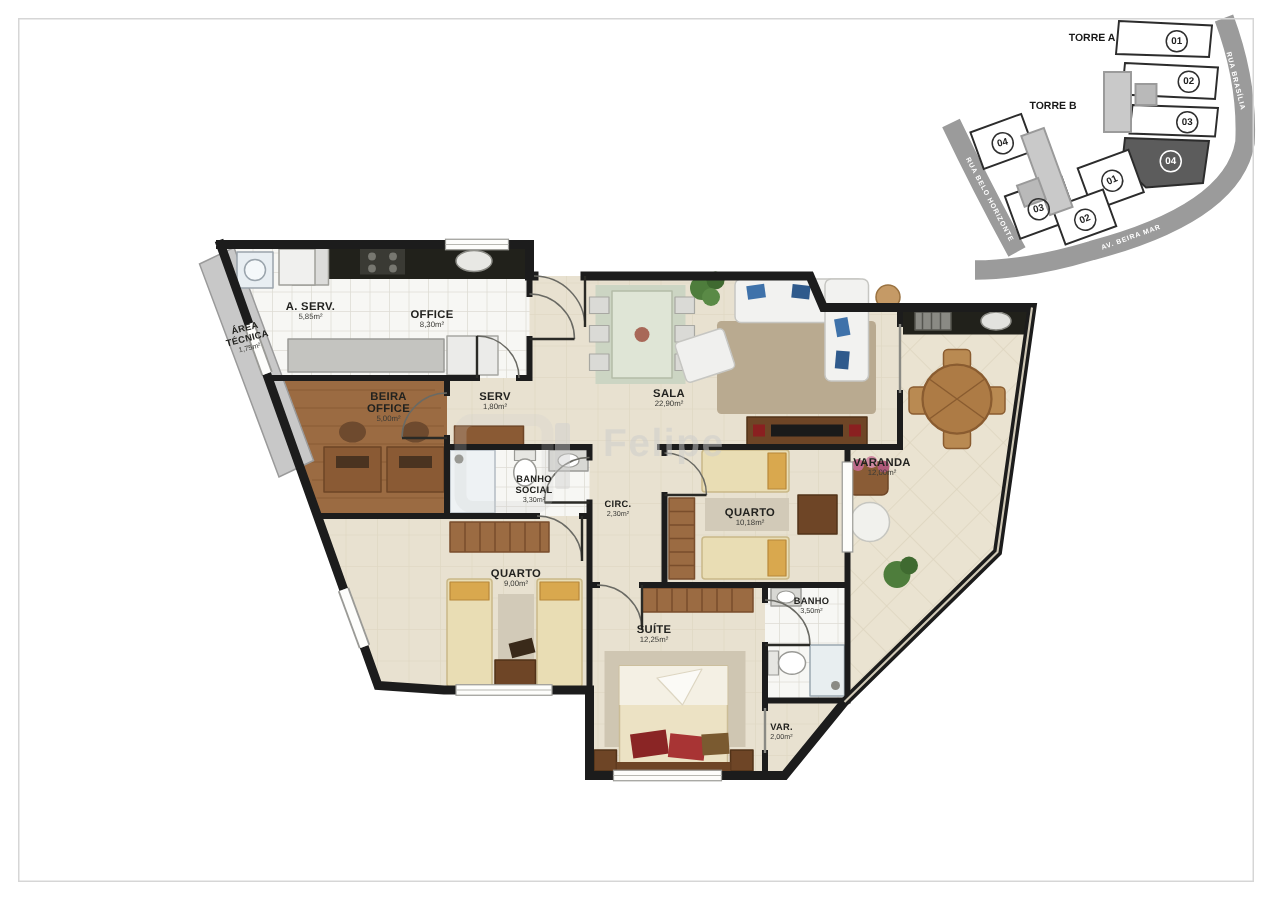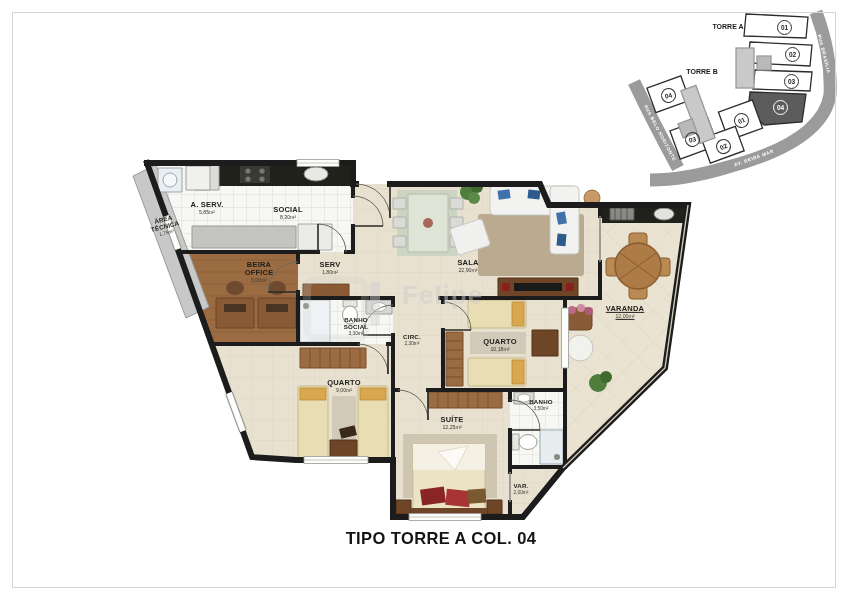--- a/index.html
+++ b/index.html
@@ -272,60 +272,60 @@
   <div class="wm wm-bar" style="left:370px;top:282px;"></div>
   <div class="wm wm-text" style="left:402px;top:268px;margin-top:12px;">Felipe</div>
 
   <div class="labels">
 
     <div class="rlabel" style="left:207px;top:208px;">
       <span class="rname">A. SERV.</span>
       <span class="rarea">5,85m²</span>
     </div>
     <div class="rlabel" style="left:288px;top:213px;">
-      <span class="rname">SOCIAL</span>
+      <span class="rname">OFFICE</span>
       <span class="rarea">8,30m²</span>
     </div>
     <div class="rlabel sm" style="left:165px;top:226px;width:38px;transform:translate(-50%,-50%) rotate(-14deg);">
       <span class="rname">ÁREA TÉCNICA</span>
       <span class="rarea">1,75m²</span>
     </div>
     <div class="rlabel" style="left:259px;top:272px;width:46px;">
       <span class="rname">BEIRA OFFICE</span>
       <span class="rarea">5,00m²</span>
     </div>
     <div class="rlabel" style="left:330px;top:268px;">
       <span class="rname">SERV</span>
       <span class="rarea">1,80m²</span>
     </div>
-    <div class="rlabel" style="left:468px;top:266px;">
+    <div class="rlabel" style="left:446px;top:266px;">
       <span class="rname">SALA</span>
       <span class="rarea">22,90m²</span>
     </div>
-    <div class="rlabel" style="left:625px;top:312px;text-decoration:underline;">
+    <div class="rlabel" style="left:588px;top:312px;">
       <span class="rname">VARANDA</span>
       <span class="rarea">12,00m²</span>
     </div>
     <div class="rlabel sm" style="left:356px;top:327px;width:44px;">
       <span class="rname">BANHO SOCIAL</span>
       <span class="rarea">3,30m²</span>
     </div>
     <div class="rlabel sm" style="left:412px;top:340px;">
       <span class="rname">CIRC.</span>
       <span class="rarea">2,30m²</span>
     </div>
     <div class="rlabel" style="left:500px;top:345px;">
       <span class="rname">QUARTO</span>
       <span class="rarea">10,18m²</span>
     </div>
     <div class="rlabel" style="left:344px;top:386px;">
       <span class="rname">QUARTO</span>
       <span class="rarea">9,00m²</span>
     </div>
-    <div class="rlabel" style="left:452px;top:423px;">
+    <div class="rlabel" style="left:436px;top:423px;">
       <span class="rname">SUÍTE</span>
       <span class="rarea">12,25m²</span>
     </div>
     <div class="rlabel sm" style="left:541px;top:405px;">
       <span class="rname">BANHO</span>
       <span class="rarea">3,50m²</span>
     </div>
     <div class="rlabel sm" style="left:521px;top:489px;">
       <span class="rname">VAR.</span>
       <span class="rarea">2,00m²</span>
@@ -341,17 +341,16 @@
 
     <div class="unit" style="left:661px;top:88px;transform:rotate(-14deg);">04</div>
     <div class="unit" style="left:734px;top:113px;transform:rotate(-24deg);">01</div>
     <div class="unit" style="left:685px;top:132px;transform:rotate(-14deg);">03</div>
     <div class="unit" style="left:716px;top:139px;transform:rotate(-22deg);">02</div>
 
     <div class="street" style="left:824px;top:54px;transform:translate(-50%,-50%) rotate(76deg);">RUA BRASÍLIA</div>
     <div class="street" style="left:660px;top:133px;transform:translate(-50%,-50%) rotate(62deg);">RUA BELO HORIZONTE</div>
     <div class="street" style="left:754px;top:158px;transform:translate(-50%,-50%) rotate(-20deg);">AV. BEIRA MAR</div>
 
-    <div class="title" style="left:441px;top:538px;">TIPO TORRE A COL. 04</div>
   </div>
 
   <div class="frame"></div>
 </div>
 
 </body></html>

